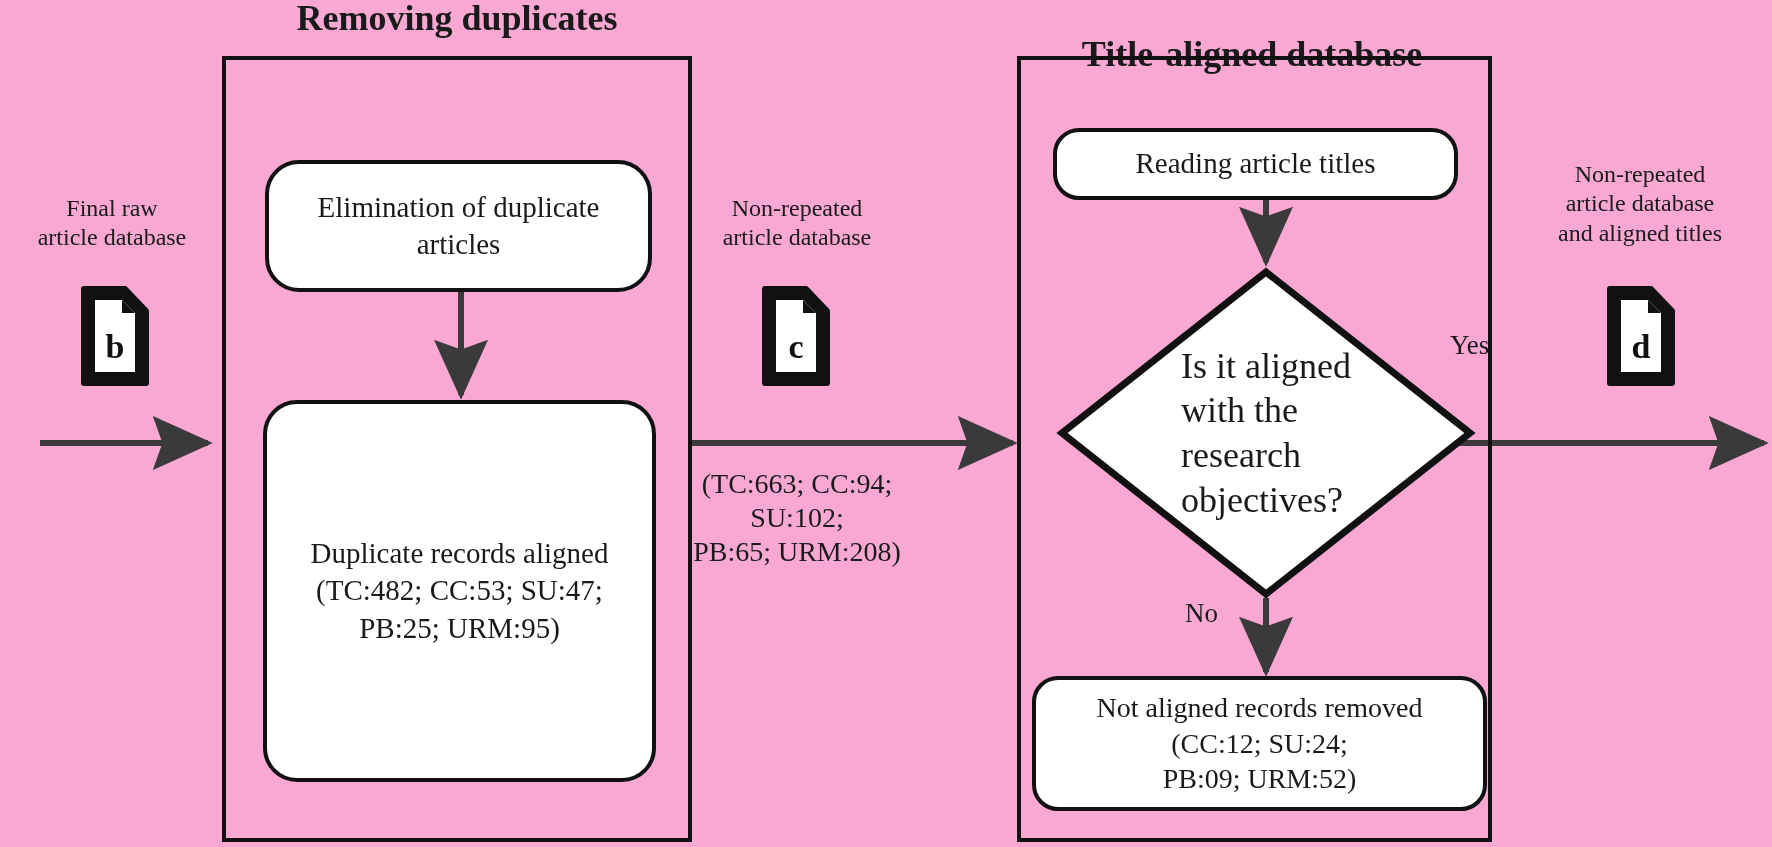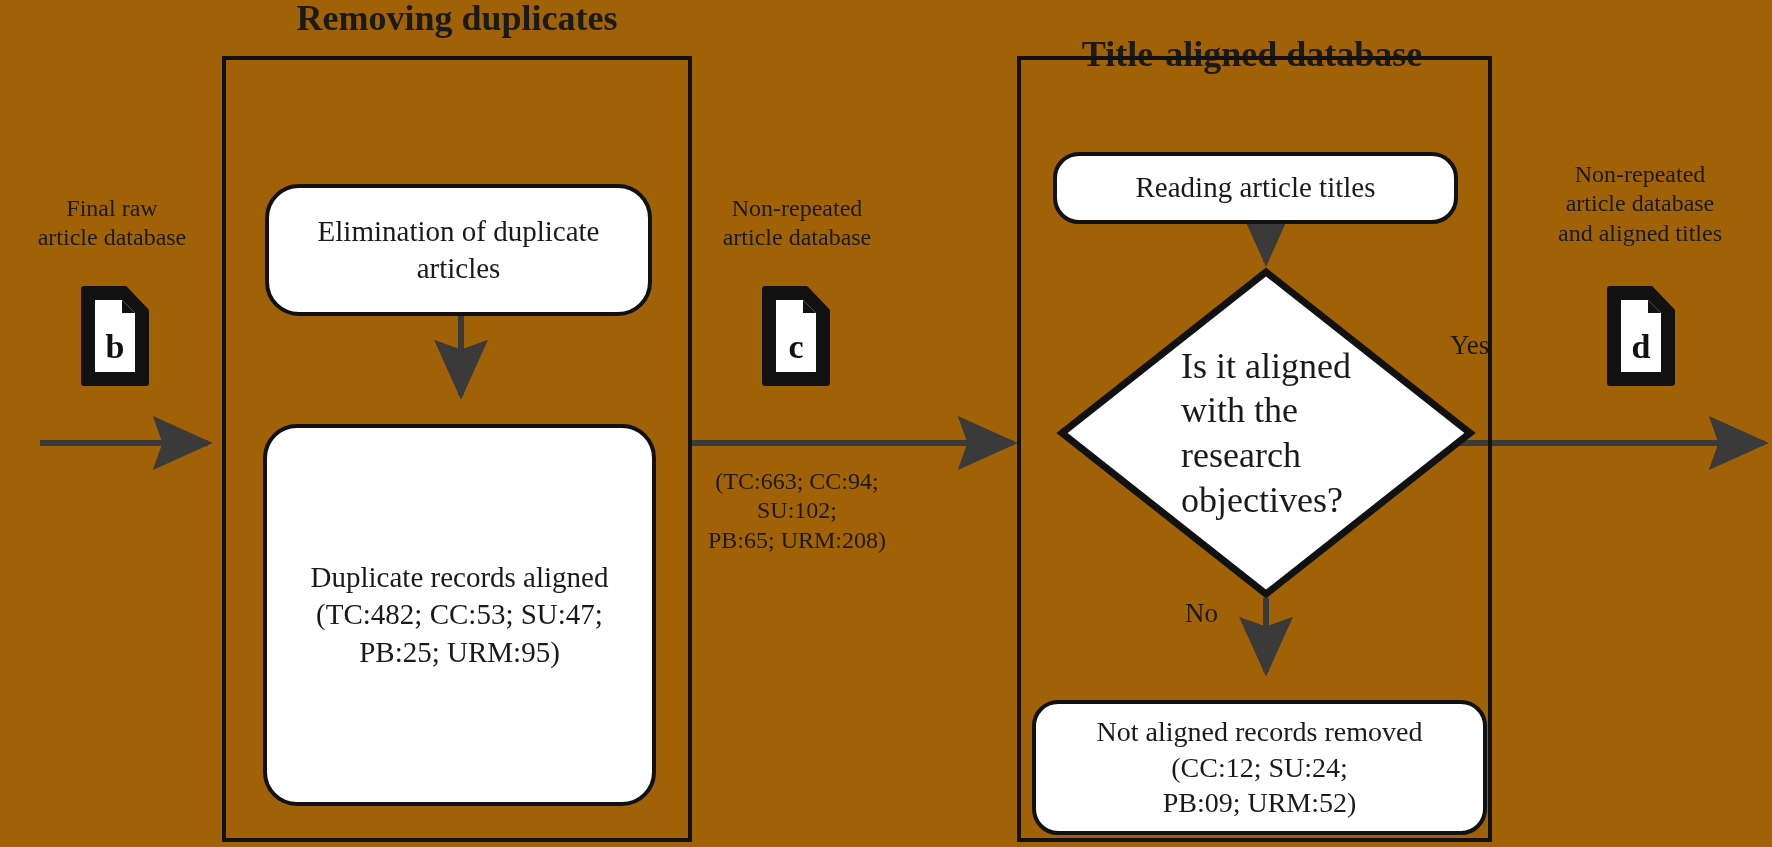--- a/index.html
+++ b/index.html
@@ -8,21 +8,21 @@
     background: #ffffff;
   }
   body {
     font-family: "Liberation Serif", "DejaVu Serif", serif;
     color: #1a1a1a;
   }
   #canvas {
     position: relative;
     width: 1772px;
     height: 847px;
-    background: #a16207;
+    background: #f9a8d4;
     overflow: hidden;
   }
 
   
   .abs { position: absolute; box-sizing: border-box; }
 
   
   .stage-title {
     font-weight: bold;
     font-size: 36px;
@@ -43,21 +43,20 @@
     border: 4px solid #111111;
     border-radius: 34px;
     background: #ffffff;
     display: flex;
     align-items: center;
     justify-content: center;
     text-align: center;
     font-size: 29px;
     line-height: 1.28;
     padding: 6px 10px;
-    margin-top: 24px;
   }
   .proc-box.tight { border-radius: 26px; }
 
   
   .diamond-wrap { }
   .diamond-svg { position: absolute; left: 0; top: 0; overflow: visible; }
   .diamond-text {
     position: absolute;
     left: 0; top: 0;
     width: 100%; height: 100%;
@@ -72,21 +71,21 @@
 
   
   .caption {
     text-align: center;
     font-size: 24px;
     line-height: 1.22;
     white-space: pre-line;
   }
   .stat-caption {
     text-align: center;
-    font-size: 24px;
+    font-size: 28px;
     line-height: 1.22;
     white-space: pre-line;
   }
 
   
   .edge-label {
     font-size: 27px;
     line-height: 1;
     white-space: nowrap;
   }

